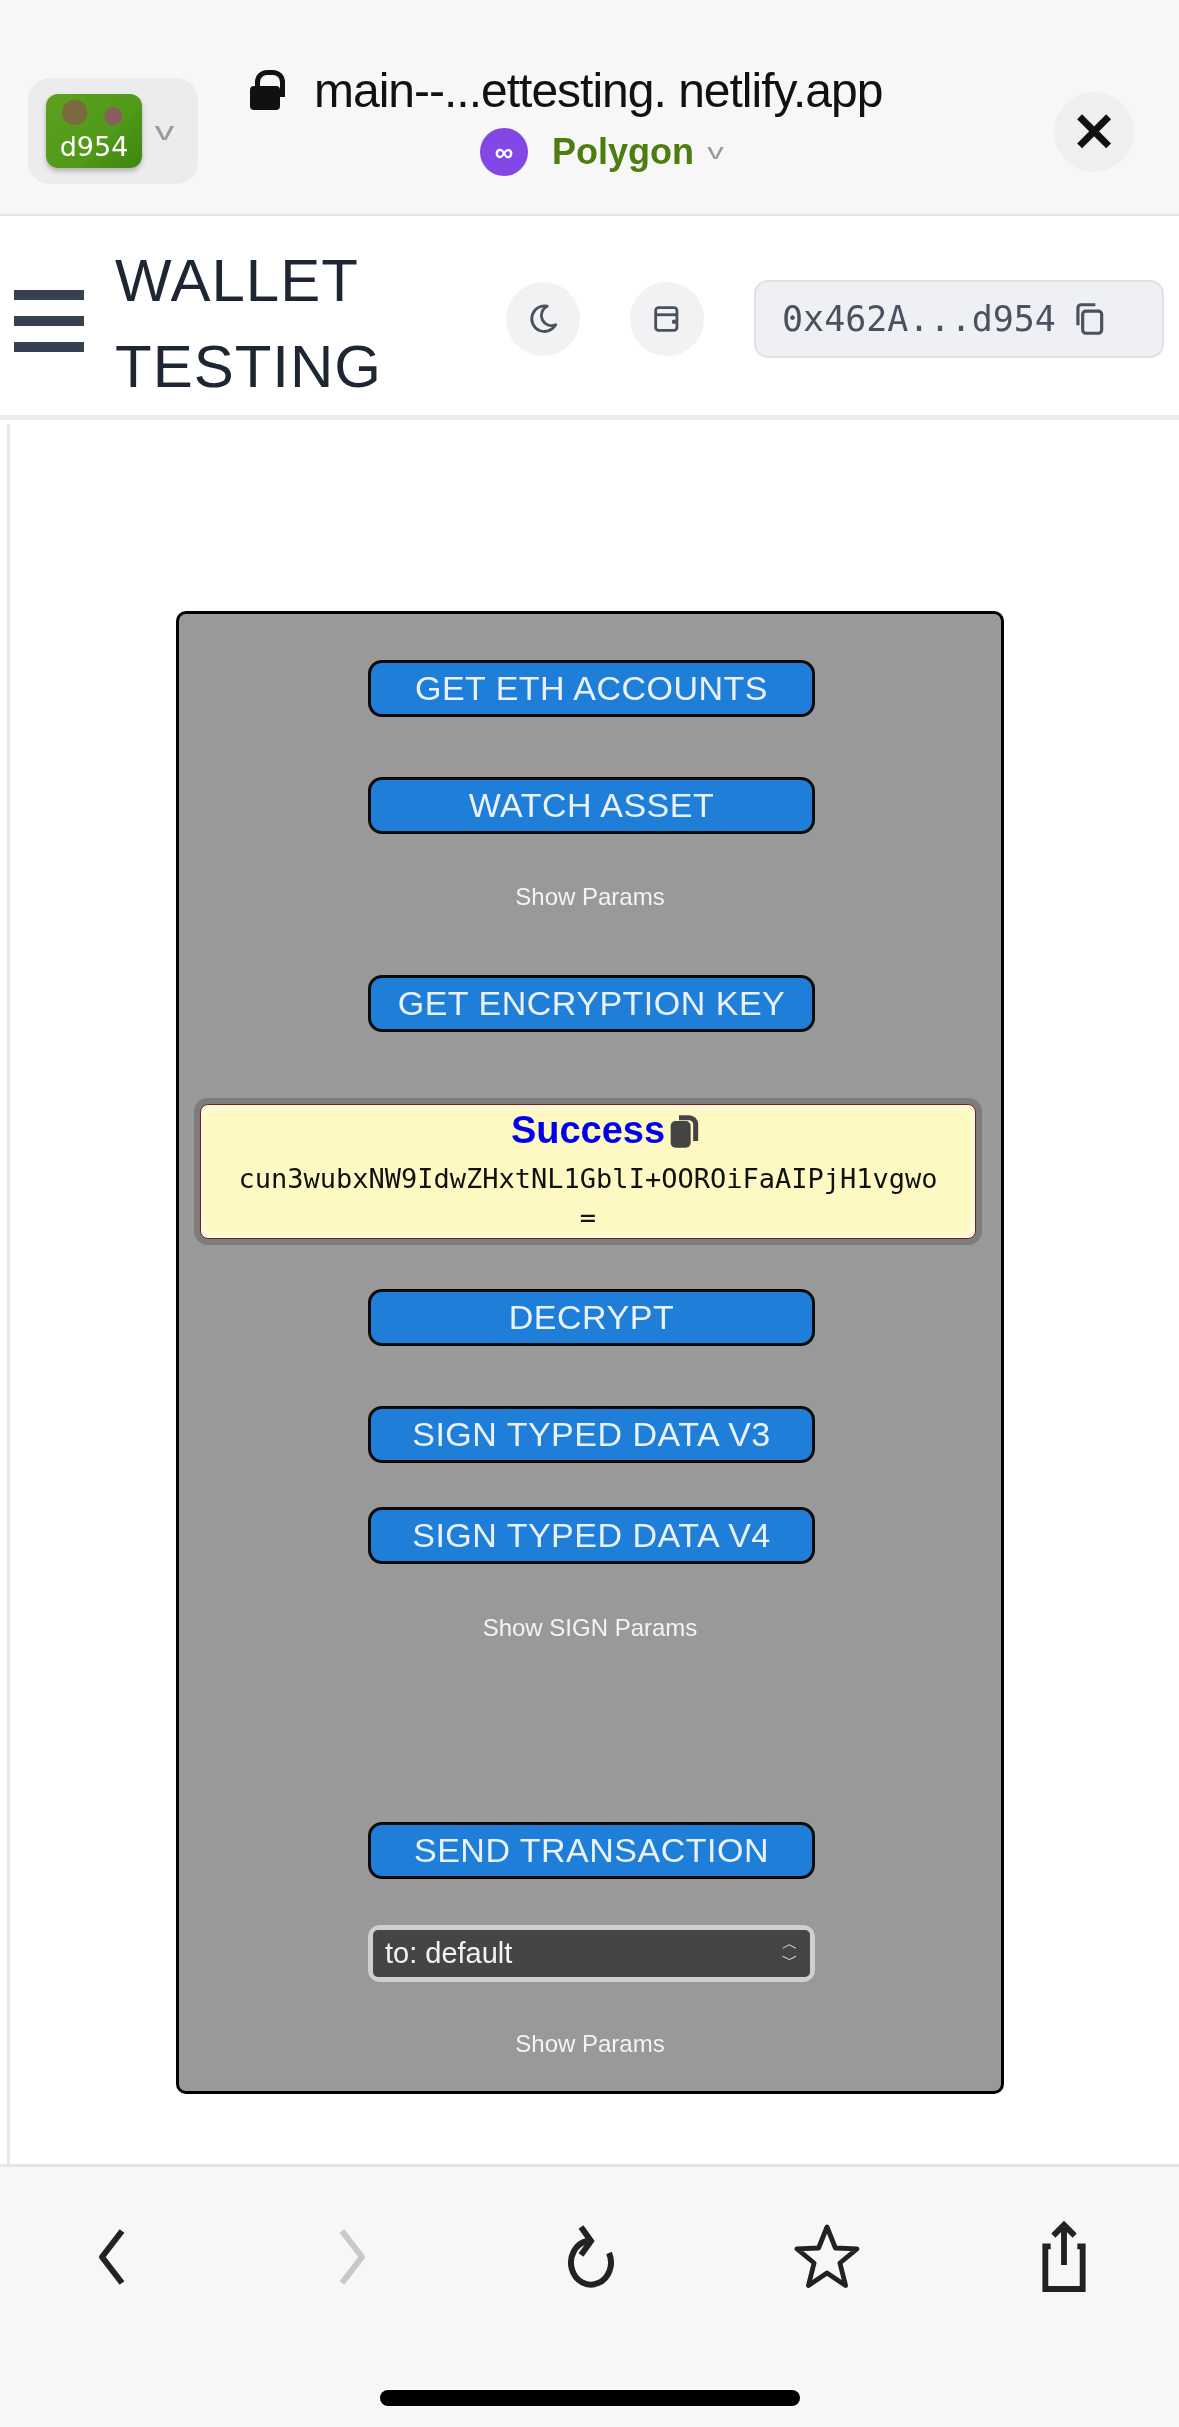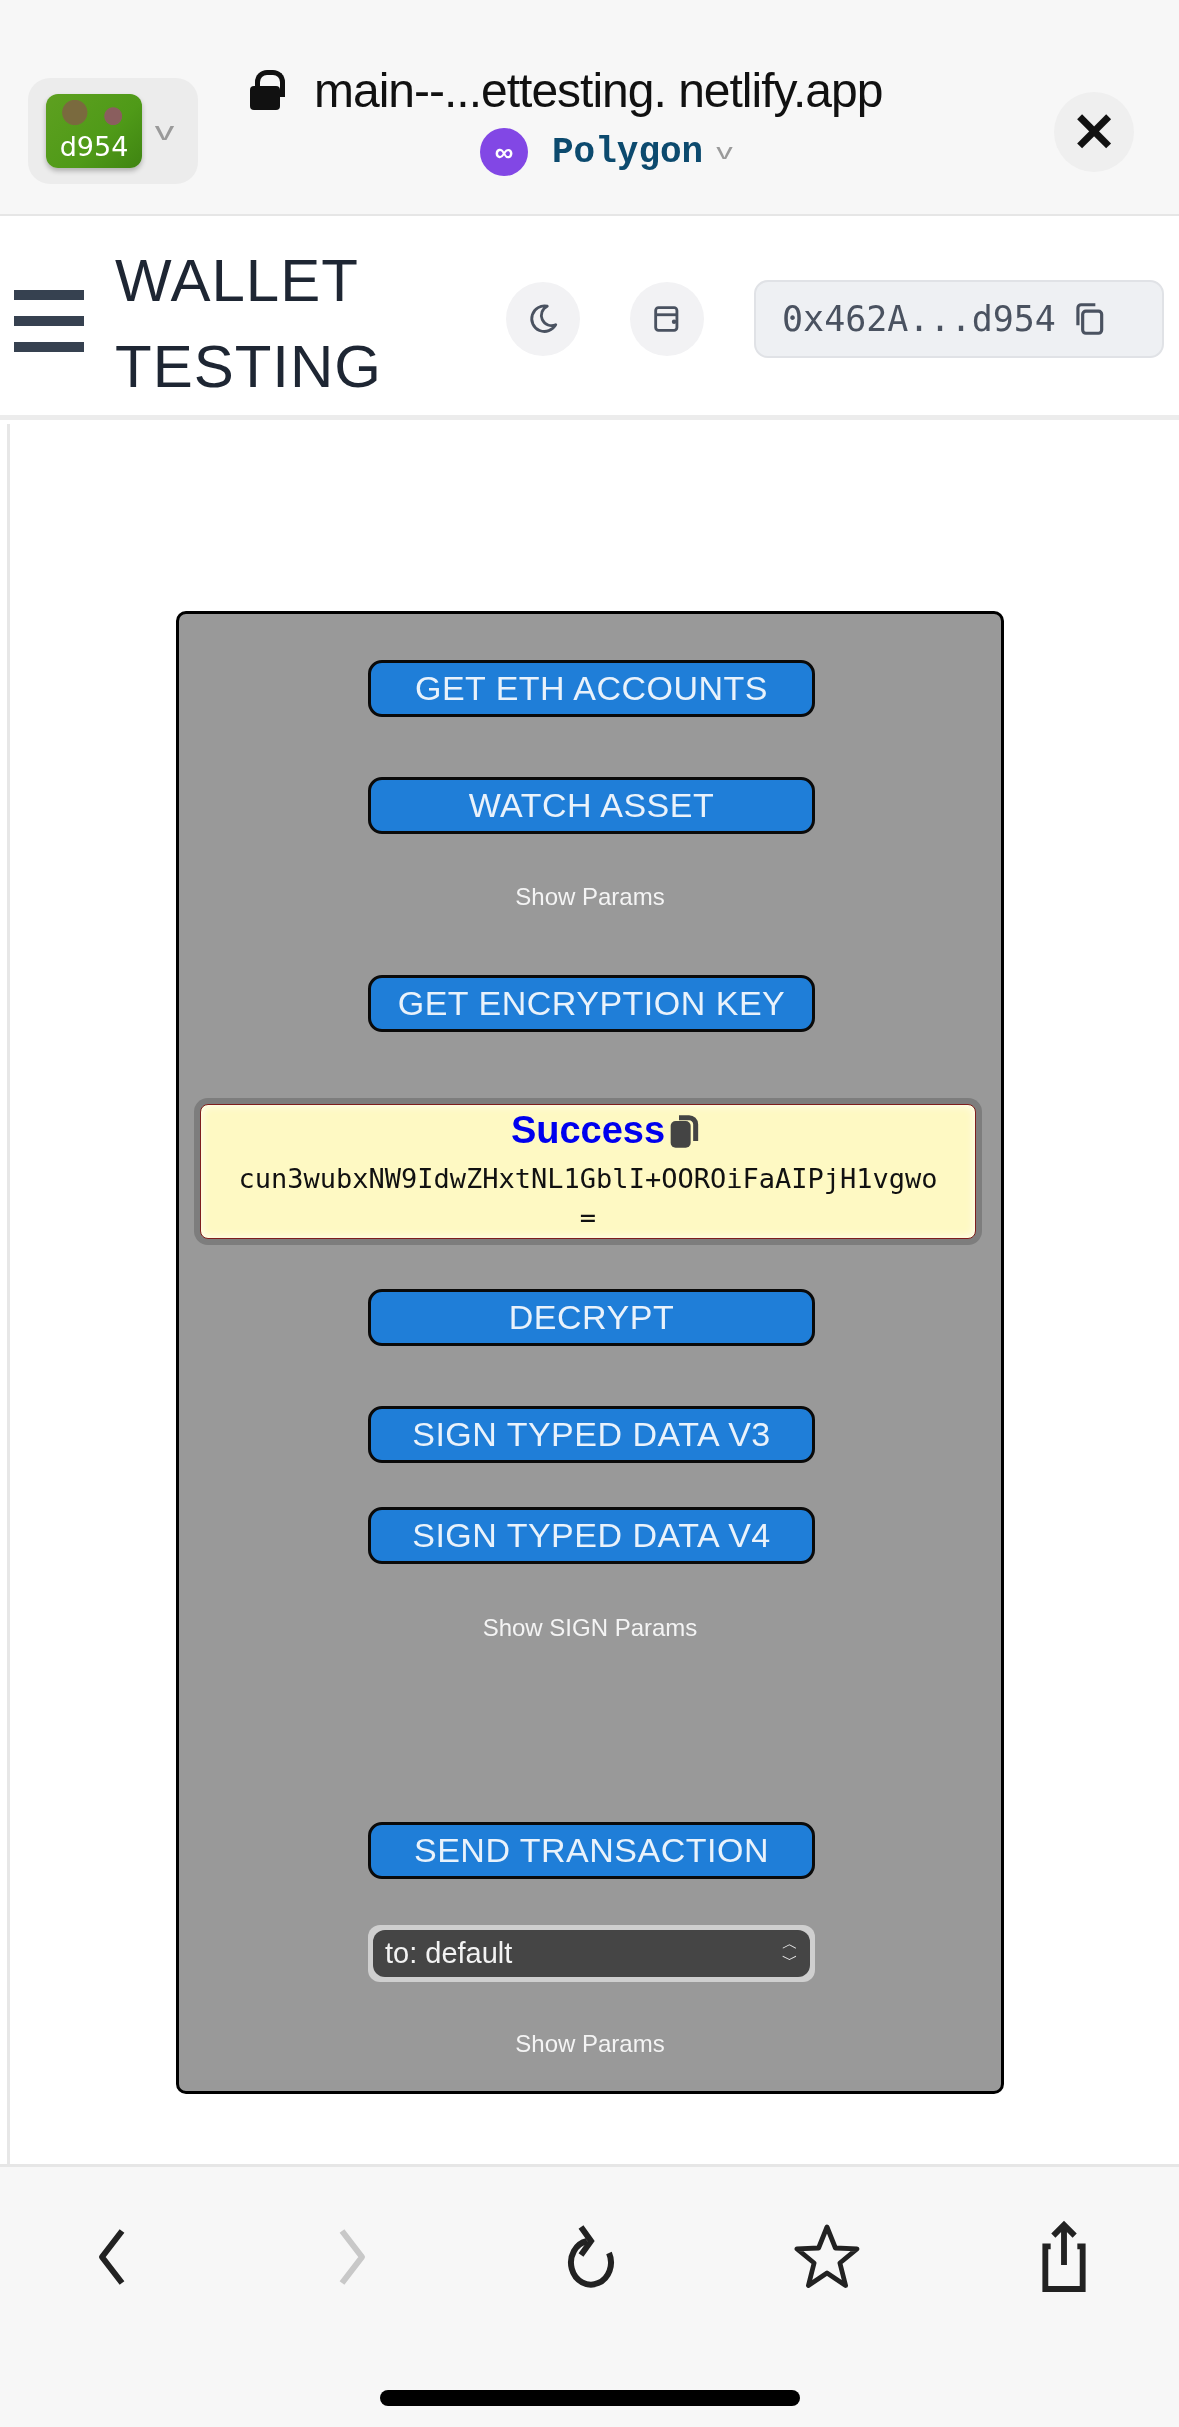--- a/index.html
+++ b/index.html
@@ -9,21 +9,21 @@
   .account-avatar { position: absolute; left: 18px; top: 16px; width: 96px; height: 74px; border-radius: 12px;
     background: radial-gradient(circle at 30% 25%, #7a6a3e 0 14%, transparent 15%), radial-gradient(circle at 70% 30%, #8a5e5e 0 10%, transparent 11%), linear-gradient(135deg, #5ea020, #4f9a18 60%, #3f8412);
     box-shadow: 0 3px 5px rgba(0,0,0,0.25); color: #fff; font-family: "DejaVu Sans", sans-serif; font-size: 27px; display: flex; align-items: flex-end; justify-content: center; padding-bottom: 6px; }
   .account-chevron { position: absolute; left: 130px; top: 38px; color: #9a9a9a; font-size: 26px; transform: scaleX(1.5); }
   .url-line { position: absolute; left: 250px; top: 60px; width: 720px; height: 60px; display: flex; align-items: center; font-size: 48px; color: #111; letter-spacing: -1px; gap: 20px; }
   .lock-icon { width: 30px; height: 40px; margin-right: 14px; position: relative; }
   .lock-icon::before { content: ""; position: absolute; left: 5px; top: 0; width: 20px; height: 22px; border: 5px solid #111; border-bottom: none; border-radius: 12px 12px 0 0; }
   .lock-icon::after { content: ""; position: absolute; left: 0; top: 16px; width: 30px; height: 24px; background: #111; border-radius: 4px; }
   .network-line { position: absolute; left: 480px; top: 126px; height: 52px; display: flex; align-items: center; }
   .polygon-icon { width: 48px; height: 48px; border-radius: 50%; background: #8247e5; display: flex; align-items: center; justify-content: center; color: #fff; font-size: 26px; font-weight: bold; margin-right: 24px; }
-  .network-label { font-size: 36px; font-weight: bold; color: #0c4a6e; font-family: Liberation Mono, monospace; }
+  .network-label { font-size: 36px; font-weight: bold; color: #4d7c0f; }
   .network-chevron { color: #9a9a9a; font-size: 22px; margin-left: 16px; transform: scaleX(1.5); }
   .close-btn { position: absolute; left: 1054px; top: 92px; width: 80px; height: 80px; border-radius: 50%; background: #efefef; display: flex; align-items: center; justify-content: center; font-size: 54px; color: #111; font-weight: bold; }
 
   .app-header { position: absolute; left: 0; top: 218px; width: 1179px; height: 202px; background: #fff; border-bottom: 5px solid #ececec; }
   .hamburger { position: absolute; left: 14px; top: 72px; width: 72px; height: 62px; }
   .hamburger span { position: absolute; left: 0; width: 70px; height: 10px; background: #364150; }
   .brand { position: absolute; left: 115px; top: 20px; font-size: 60px; color: #1e2633; line-height: 86px; letter-spacing: 1px; }
   .icon-circle { position: absolute; top: 64px; width: 74px; height: 74px; border-radius: 50%; background: #f2f2f4; display: flex; align-items: center; justify-content: center; }
   .address-chip { position: absolute; left: 754px; top: 62px; width: 410px; height: 78px; background: #eef0f3; border: 2px solid #e0e2e6; border-radius: 14px; display: flex; align-items: center; padding-left: 26px; font-family: "DejaVu Sans Mono", monospace; font-size: 35px; color: #4a5260; }
   .address-copy { margin-left: 14px; }
@@ -34,21 +34,21 @@
   .btn { position: absolute; left: 189px; width: 447px; height: 57px; background: #1f7ed8; border: 3px solid #0a0a0a; border-radius: 14px; color: #e9f2fb; font-size: 34px; display: flex; align-items: center; justify-content: center; letter-spacing: 0.5px; cursor: pointer; text-align: right; }
   .link { position: absolute; left: 0; width: 822px; text-align: center; color: #f4f4f4; font-size: 24px; cursor: pointer; }
 
   .result-outer { position: absolute; left: 15px; top: 484px; width: 788px; height: 147px; background: #7d7d7d; border-radius: 14px; padding: 6px; }
   .result-inner { width: 100%; height: 100%; background: #fef9c3; border-radius: 8px; border: 1px solid #7f1d1d; box-shadow: inset 0 0 10px rgba(255,255,255,0.9); position: relative; }
   .success-label { position: absolute; left: 0; width: 100%; top: 4px; text-align: center; color: #0000ee; font-weight: bold; font-size: 38px; }
   .copy-glyph { position: absolute; left: 463px; top: 6px; width: 40px; height: 40px; }
   .result-text { position: absolute; left: 0; width: 100%; top: 54px; text-align: center; font-family: "DejaVu Sans Mono", monospace; font-size: 27px; color: #111; line-height: 39px; padding: 0 30px; word-break: break-all; }
 
   .select-wrap { position: absolute; left: 189px; top: 1311px; width: 447px; height: 57px; background: #cfcfcf; border-radius: 12px; padding: 5px; }
-  .select-inner { width: 100%; height: 100%; background: #454545; border-radius: 12px; color: #f2f2f2; font-size: 29px; display: flex; align-items: center; padding-left: 12px; position: relative; }
+  .select-inner { width: 100%; height: 100%; background: #454545; border-radius: 5px; color: #f2f2f2; font-size: 29px; display: flex; align-items: center; padding-left: 12px; position: relative; }
   .select-arrows { position: absolute; right: 12px; top: 6px; color: #f2f2f2; font-size: 16px; line-height: 16px; text-align: center; }
 
   .browser-bottom { position: absolute; left: 0; top: 2164px; width: 1179px; height: 263px; background: #f7f7f7; border-top: 3px solid #e6e6e6; }
   .nav-icon { position: absolute; top: 50px; width: 80px; height: 80px; display: flex; align-items: center; justify-content: center; }
   .home-indicator { position: absolute; left: 380px; top: 223px; width: 420px; height: 16px; border-radius: 8px; background: #000; }
 </style>
 </head>
 <body>
 
 <div class="browser-top">

